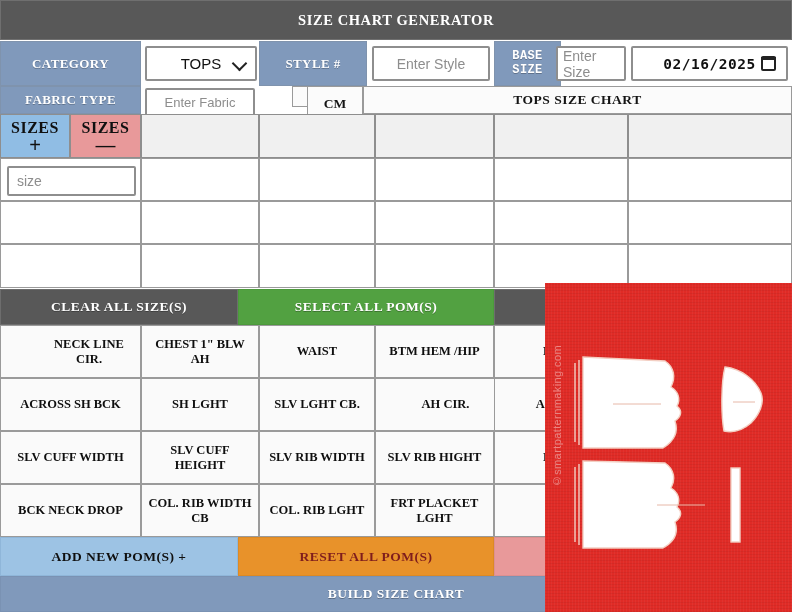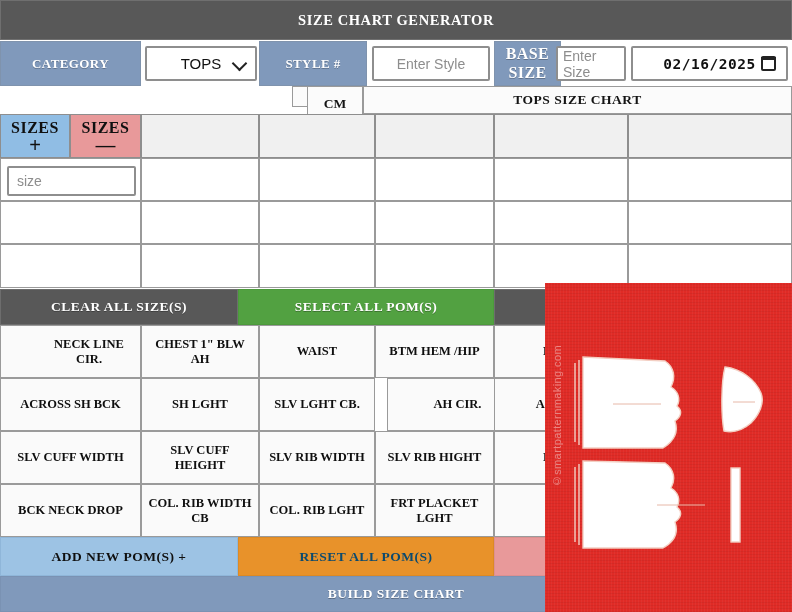--- a/index.html
+++ b/index.html
@@ -91,21 +91,21 @@
   .blank-grey{background:#f0f0f0;border:1px solid #8e8e8e;}
 
   
   .bar{
     color:#ffffff;font-weight:bold;font-size:13.5px;letter-spacing:.5px;
     text-shadow:0 1px 0 rgba(0,0,0,.3);
   }
   .bar-dark{background:#585858;border:1px solid #6d6d6d;}
   .bar-green{background:#52a141;border:1px solid #4c9a3c;}
   .bar-blue-lt{background:#9dc3e4;border:1px solid #8fb6d9;color:#101010;text-shadow:none;}
-  .bar-orange{background:#e8922a;border:1px solid #dd8a24;color:#0c4a6e;text-shadow:none;}
+  .bar-orange{background:#e8922a;border:1px solid #dd8a24;color:#7f1d1d;text-shadow:none;}
   .bar-pink{background:#e8999a;border:1px solid #dc9091;}
   .bar-steel{background:#8099bb;border:1px solid #7a92b3;}
 
   
   .pom{
     background:#fafafa;color:#0f0f0f;
     font-weight:bold;font-size:12.5px;line-height:1.18;
     border:1px solid #9a9a9a;
     padding:2px 3px;
   }
@@ -144,30 +144,32 @@
 
   <div class="field sel" style="left:145px;top:46px;width:112px;height:35px;">
     <span>TOPS</span>
     <span class="chev"></span>
   </div>
 
   <div class="cell lbl-blue" style="left:259px;top:41px;width:108px;height:45px;">STYLE #</div>
 
   <div class="field ph centered" style="left:372px;top:46px;width:118px;height:35px;">Enter Style</div>
 
-  <div class="cell lbl-blue" style="left:494px;top:41px;width:67px;height:45px;font-size:16px;line-height:1.15;">BASE SIZE</div>
+  <div class="cell lbl-blue" style="left:494px;top:41px;width:67px;height:45px;font-size:12px;line-height:1.15;font-family:Liberation Mono, monospace;">BASE SIZE</div>
 
   <div class="field ph" style="left:556px;top:46px;width:70px;height:35px;padding:0 5px;">Enter Size</div>
 
   <div class="field datefield" style="left:631px;top:46px;width:157px;height:35px;">
     <span>02/16/2025</span>
     <span class="calicon"></span>
   </div>
 
-
+  <div class="cell lbl-blue" style="left:0;top:86px;width:141px;height:28px;">FABRIC TYPE</div>
+
+  <div class="field ph centered" style="left:145px;top:88px;width:110px;height:24px;font-size:13px;">Enter Fabric</div>
 
   <div class="cell lbl-plain" style="left:259px;top:86px;width:48px;height:21px;margin-left:33px;">IN</div>
 
   <div class="cell lbl-plain" style="left:307px;top:86px;width:56px;height:36px;">CM</div>
 
   <div class="cell lbl-plain" style="left:363px;top:86px;width:429px;height:28px;letter-spacing:.5px;">TOPS SIZE CHART</div>
 
   <div class="cell sz sz-plus" style="left:0;top:114px;width:70px;height:44px;">
     <span class="t">SIZES</span>
     <span class="s">+</span>
@@ -246,21 +248,21 @@
   <div class="cell pom" style="left:0;top:325px;width:141px;height:53px;padding-left:40px;">NECK LINE CIR.</div>
   <div class="cell pom" style="left:141px;top:325px;width:118px;height:53px;">CHEST 1" BLW AH</div>
   <div class="cell pom" style="left:259px;top:325px;width:116px;height:53px;">WAIST</div>
   <div class="cell pom" style="left:375px;top:325px;width:119px;height:53px;">BTM HEM /HIP</div>
   <div class="cell pom" style="left:494px;top:325px;width:134px;height:53px;">FRT L</div>
   <div class="cell pom" style="left:628px;top:325px;width:164px;height:53px;"></div>
 
   <div class="cell pom" style="left:0;top:378px;width:141px;height:53px;">ACROSS SH BCK</div>
   <div class="cell pom" style="left:141px;top:378px;width:118px;height:53px;">SH LGHT</div>
   <div class="cell pom" style="left:259px;top:378px;width:116px;height:53px;">SLV LGHT CB.</div>
-  <div class="cell pom" style="left:387px;top:378px;width:141px;height:53px;">AH CIR.</div>
+  <div class="cell pom" style="left:375px;top:378px;width:141px;height:53px;">AH CIR.</div>
   <div class="cell pom" style="left:494px;top:378px;width:134px;height:53px;">AH D SH</div>
   <div class="cell pom" style="left:628px;top:378px;width:164px;height:53px;"></div>
 
   <div class="cell pom" style="left:0;top:431px;width:141px;height:53px;">SLV CUFF WIDTH</div>
   <div class="cell pom" style="left:141px;top:431px;width:118px;height:53px;">SLV CUFF HEIGHT</div>
   <div class="cell pom" style="left:259px;top:431px;width:116px;height:53px;">SLV RIB WIDTH</div>
   <div class="cell pom" style="left:375px;top:431px;width:119px;height:53px;">SLV RIB HIGHT</div>
   <div class="cell pom" style="left:494px;top:431px;width:134px;height:53px;">NECK</div>
   <div class="cell pom" style="left:628px;top:431px;width:164px;height:53px;"></div>
 

